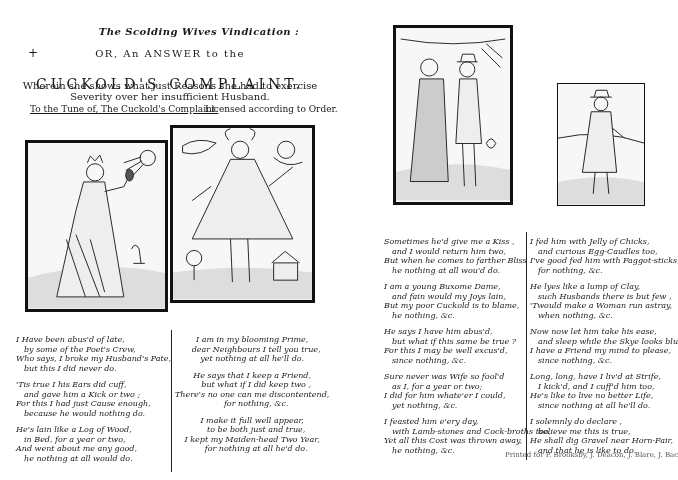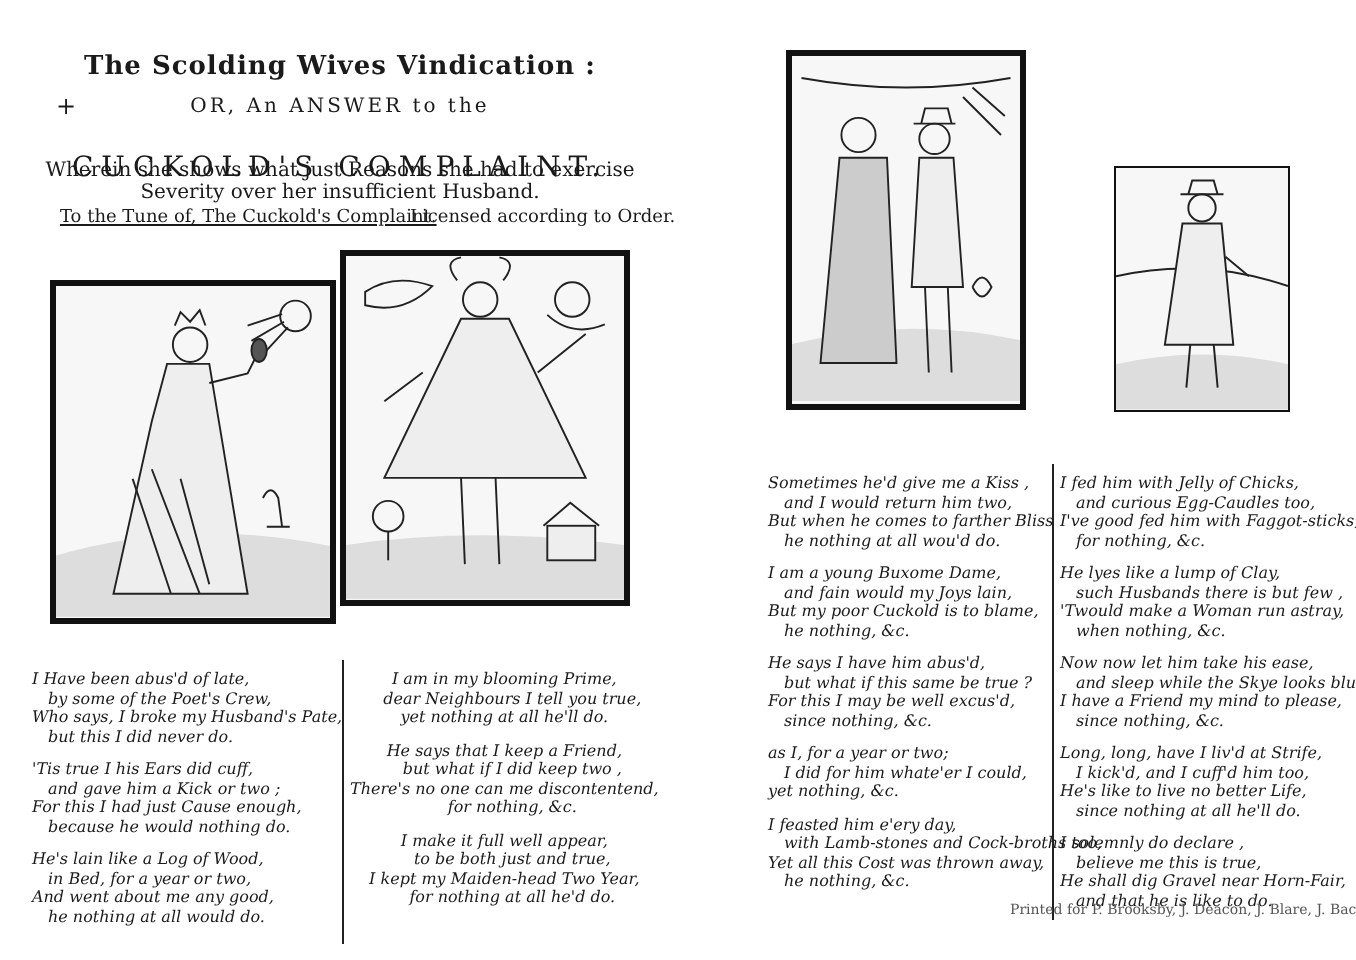--- a/index.html
+++ b/index.html
@@ -1,19 +1,19 @@
 <!DOCTYPE html>
 <html><head>
 <meta charset="utf-8">
 <style>
   html,body{margin:0;padding:0;background:#fff;}
   body{width:678px;height:480px;position:relative;overflow:hidden;font-family:"DejaVu Serif",serif;color:#1a1a1a;}
   .abs{position:absolute;}
   .title{left:0;width:340px;text-align:center;}
-  .t1{top:26px;font-size:13px;font-weight:bold;letter-spacing:0.5px;}
+  .t1{top:26px;font-size:10px;font-weight:bold;letter-spacing:0.5px;font-style:italic;margin-left:29px;}
   .t2{top:48px;font-size:10px;letter-spacing:1.5px;}
   .t3{top:76px;font-size:14px;letter-spacing:4px;}
   .t4{top:80px;font-size:10px;line-height:11px;padding:0 18px;box-sizing:border-box;}
   .cross{left:28px;top:46px;font-size:12px;}
   .tune{left:30px;top:104px;font-size:9px;text-decoration:underline;}
   .lic{left:205px;top:104px;font-size:9px;}
   .cut{border:3px solid #111;box-sizing:border-box;background:#f7f7f7;overflow:hidden;}
   .cut svg{width:100%;height:100%;display:block;}
   .verse{font-size:8px;line-height:9.5px;font-style:italic;white-space:nowrap;}
   .stanza{margin-bottom:7px;}
@@ -156,20 +156,21 @@
     <div>But my poor Cuckold is to blame,</div>
     <div>he nothing, &amp;c.</div>
   </div>
   <div class="stanza">
     <div>He says I have him abus'd,</div>
     <div>but what if this same be true ?</div>
     <div>For this I may be well excus'd,</div>
     <div>since nothing, &amp;c.</div>
   </div>
   <div class="stanza">
+    <div>Sure never was Wife so fool'd</div>
     <div>as I, for a year or two;</div>
     <div>I did for him whate'er I could,</div>
     <div>yet nothing, &amp;c.</div>
   </div>
   <div class="stanza">
     <div>I feasted him e'ery day,</div>
     <div>with Lamb-stones and Cock-broths too,</div>
     <div>Yet all this Cost was thrown away,</div>
     <div>he nothing, &amp;c.</div>
   </div>

